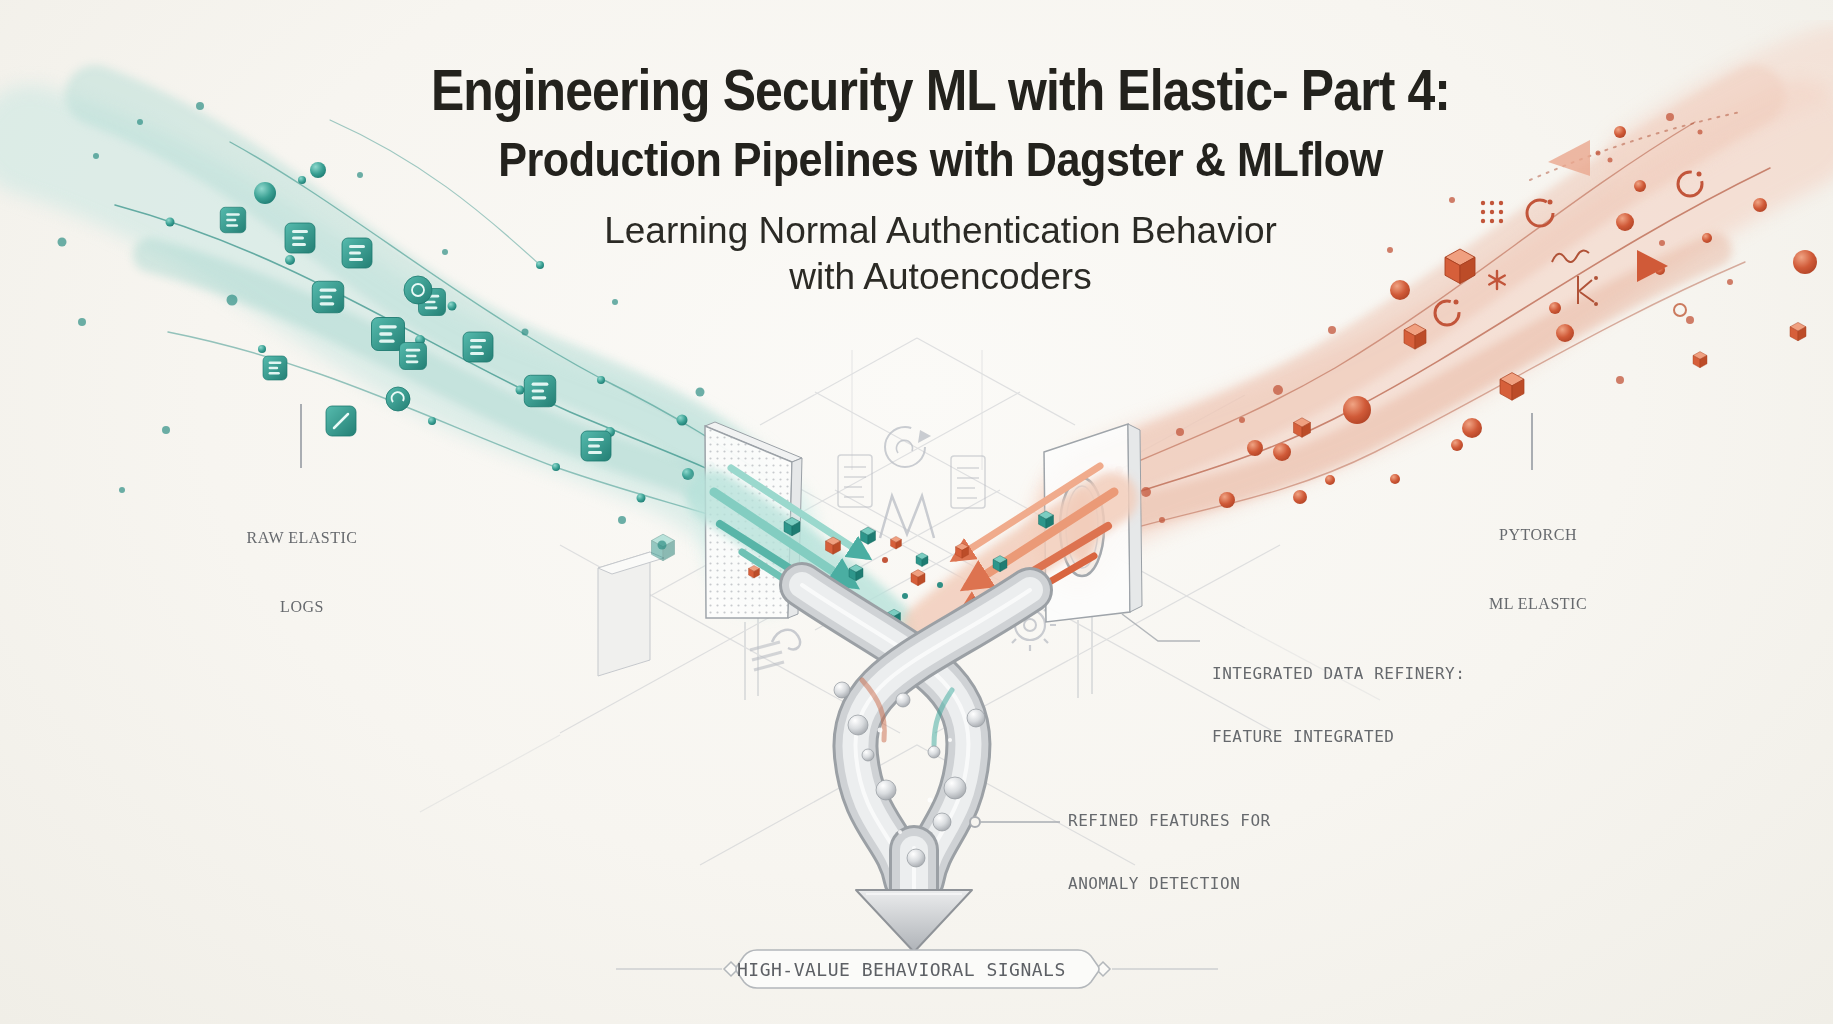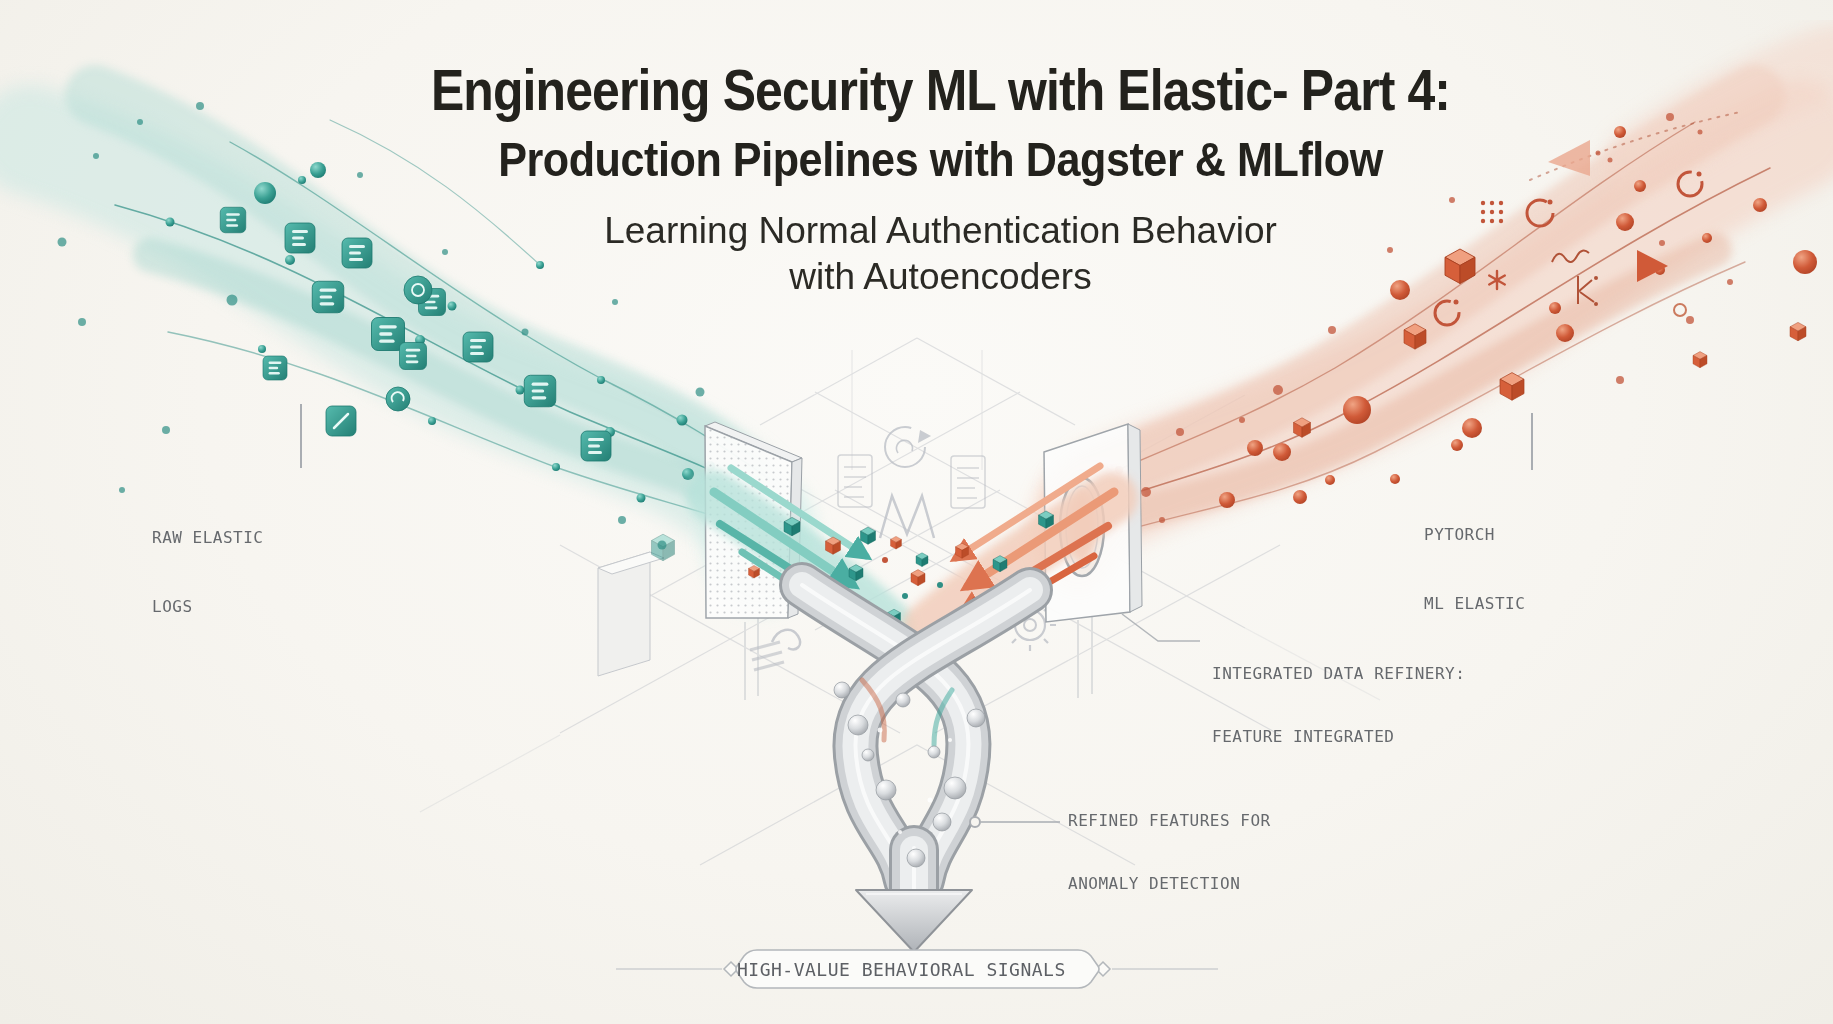--- a/index.html
+++ b/index.html
@@ -8,23 +8,23 @@
     background:radial-gradient(ellipse at 50% 38%, #fbfaf7 0%, #f7f5f0 55%, #f0eee7 100%);
     font-family:"Liberation Sans", sans-serif;
   }
   .art{position:absolute;inset:0;width:1833px;height:1024px;}
   .titles{position:absolute;left:0;top:8px;width:100%;text-align:center;color:#23221d;padding-left:24px;}
   .t1{margin-top:50px;font-size:58px;font-weight:bold;letter-spacing:-1px;transform:scaleX(.86);transform-origin:50% 50%;line-height:64px;}
   .t2{margin-top:10px;font-size:49px;font-weight:bold;letter-spacing:-0.5px;transform:scaleX(.88);transform-origin:50% 50%;line-height:54px;}
   .sub{margin-top:22px;font-size:37px;font-weight:400;color:#2b2a25;line-height:46px;letter-spacing:0;}
   .lbl{position:absolute;font-family:"DejaVu Sans Mono","Liberation Mono",monospace;
        color:#66696d;font-size:16px;line-height:23px;letter-spacing:.5px;white-space:pre;}
-  .lbl.center{}
+  .lbl.center{text-align:center;font-family:Liberation Serif, serif;}
   .lbl-raw{left:152px;top:480px;width:300px;}
-  .lbl-pytorch{left:1424px;top:477px;width:300px;}
+  .lbl-pytorch{left:1388px;top:477px;width:300px;}
   .lbl-refinery{left:1212px;top:621px;line-height:21px;}
   .lbl-refined{left:1068px;top:768px;line-height:21px;}
   .banner-label{position:absolute;left:737px;top:959px;width:361px;
        font-family:"DejaVu Sans Mono","Liberation Mono",monospace;font-size:18px;
        color:#5d6065;letter-spacing:.5px;}
 </style>
 </head>
 <body>
 
 <div class="stage">

